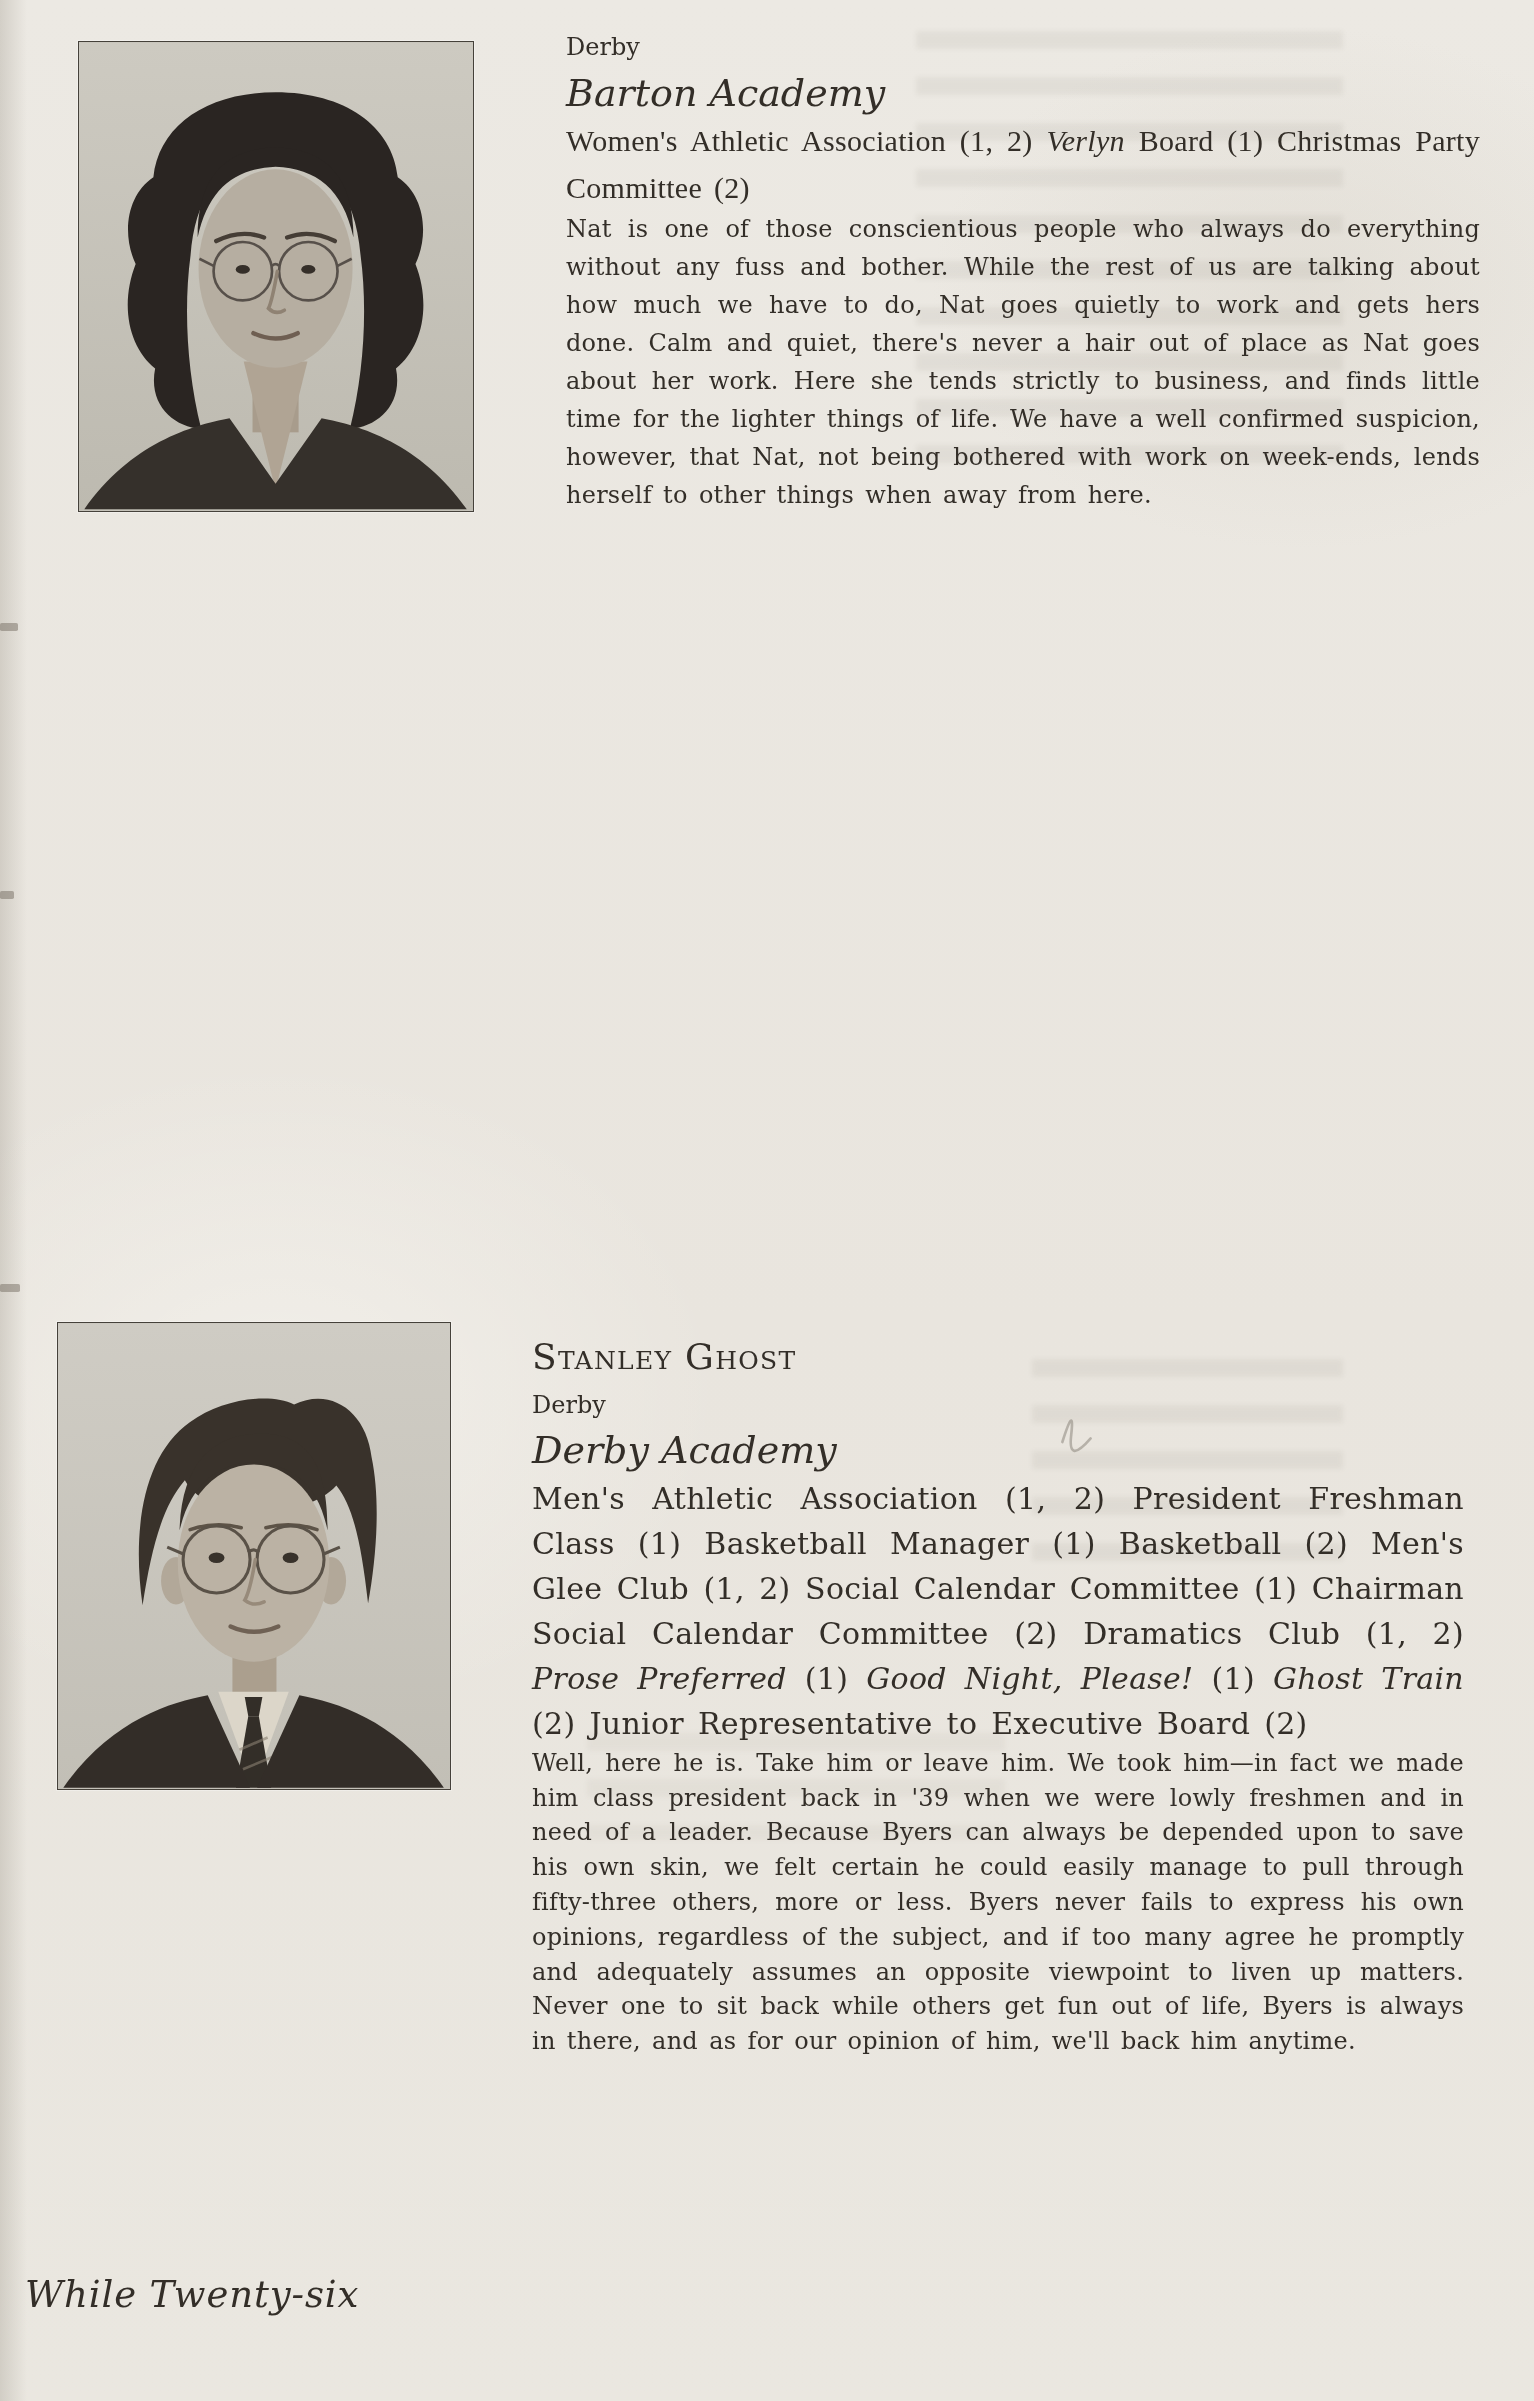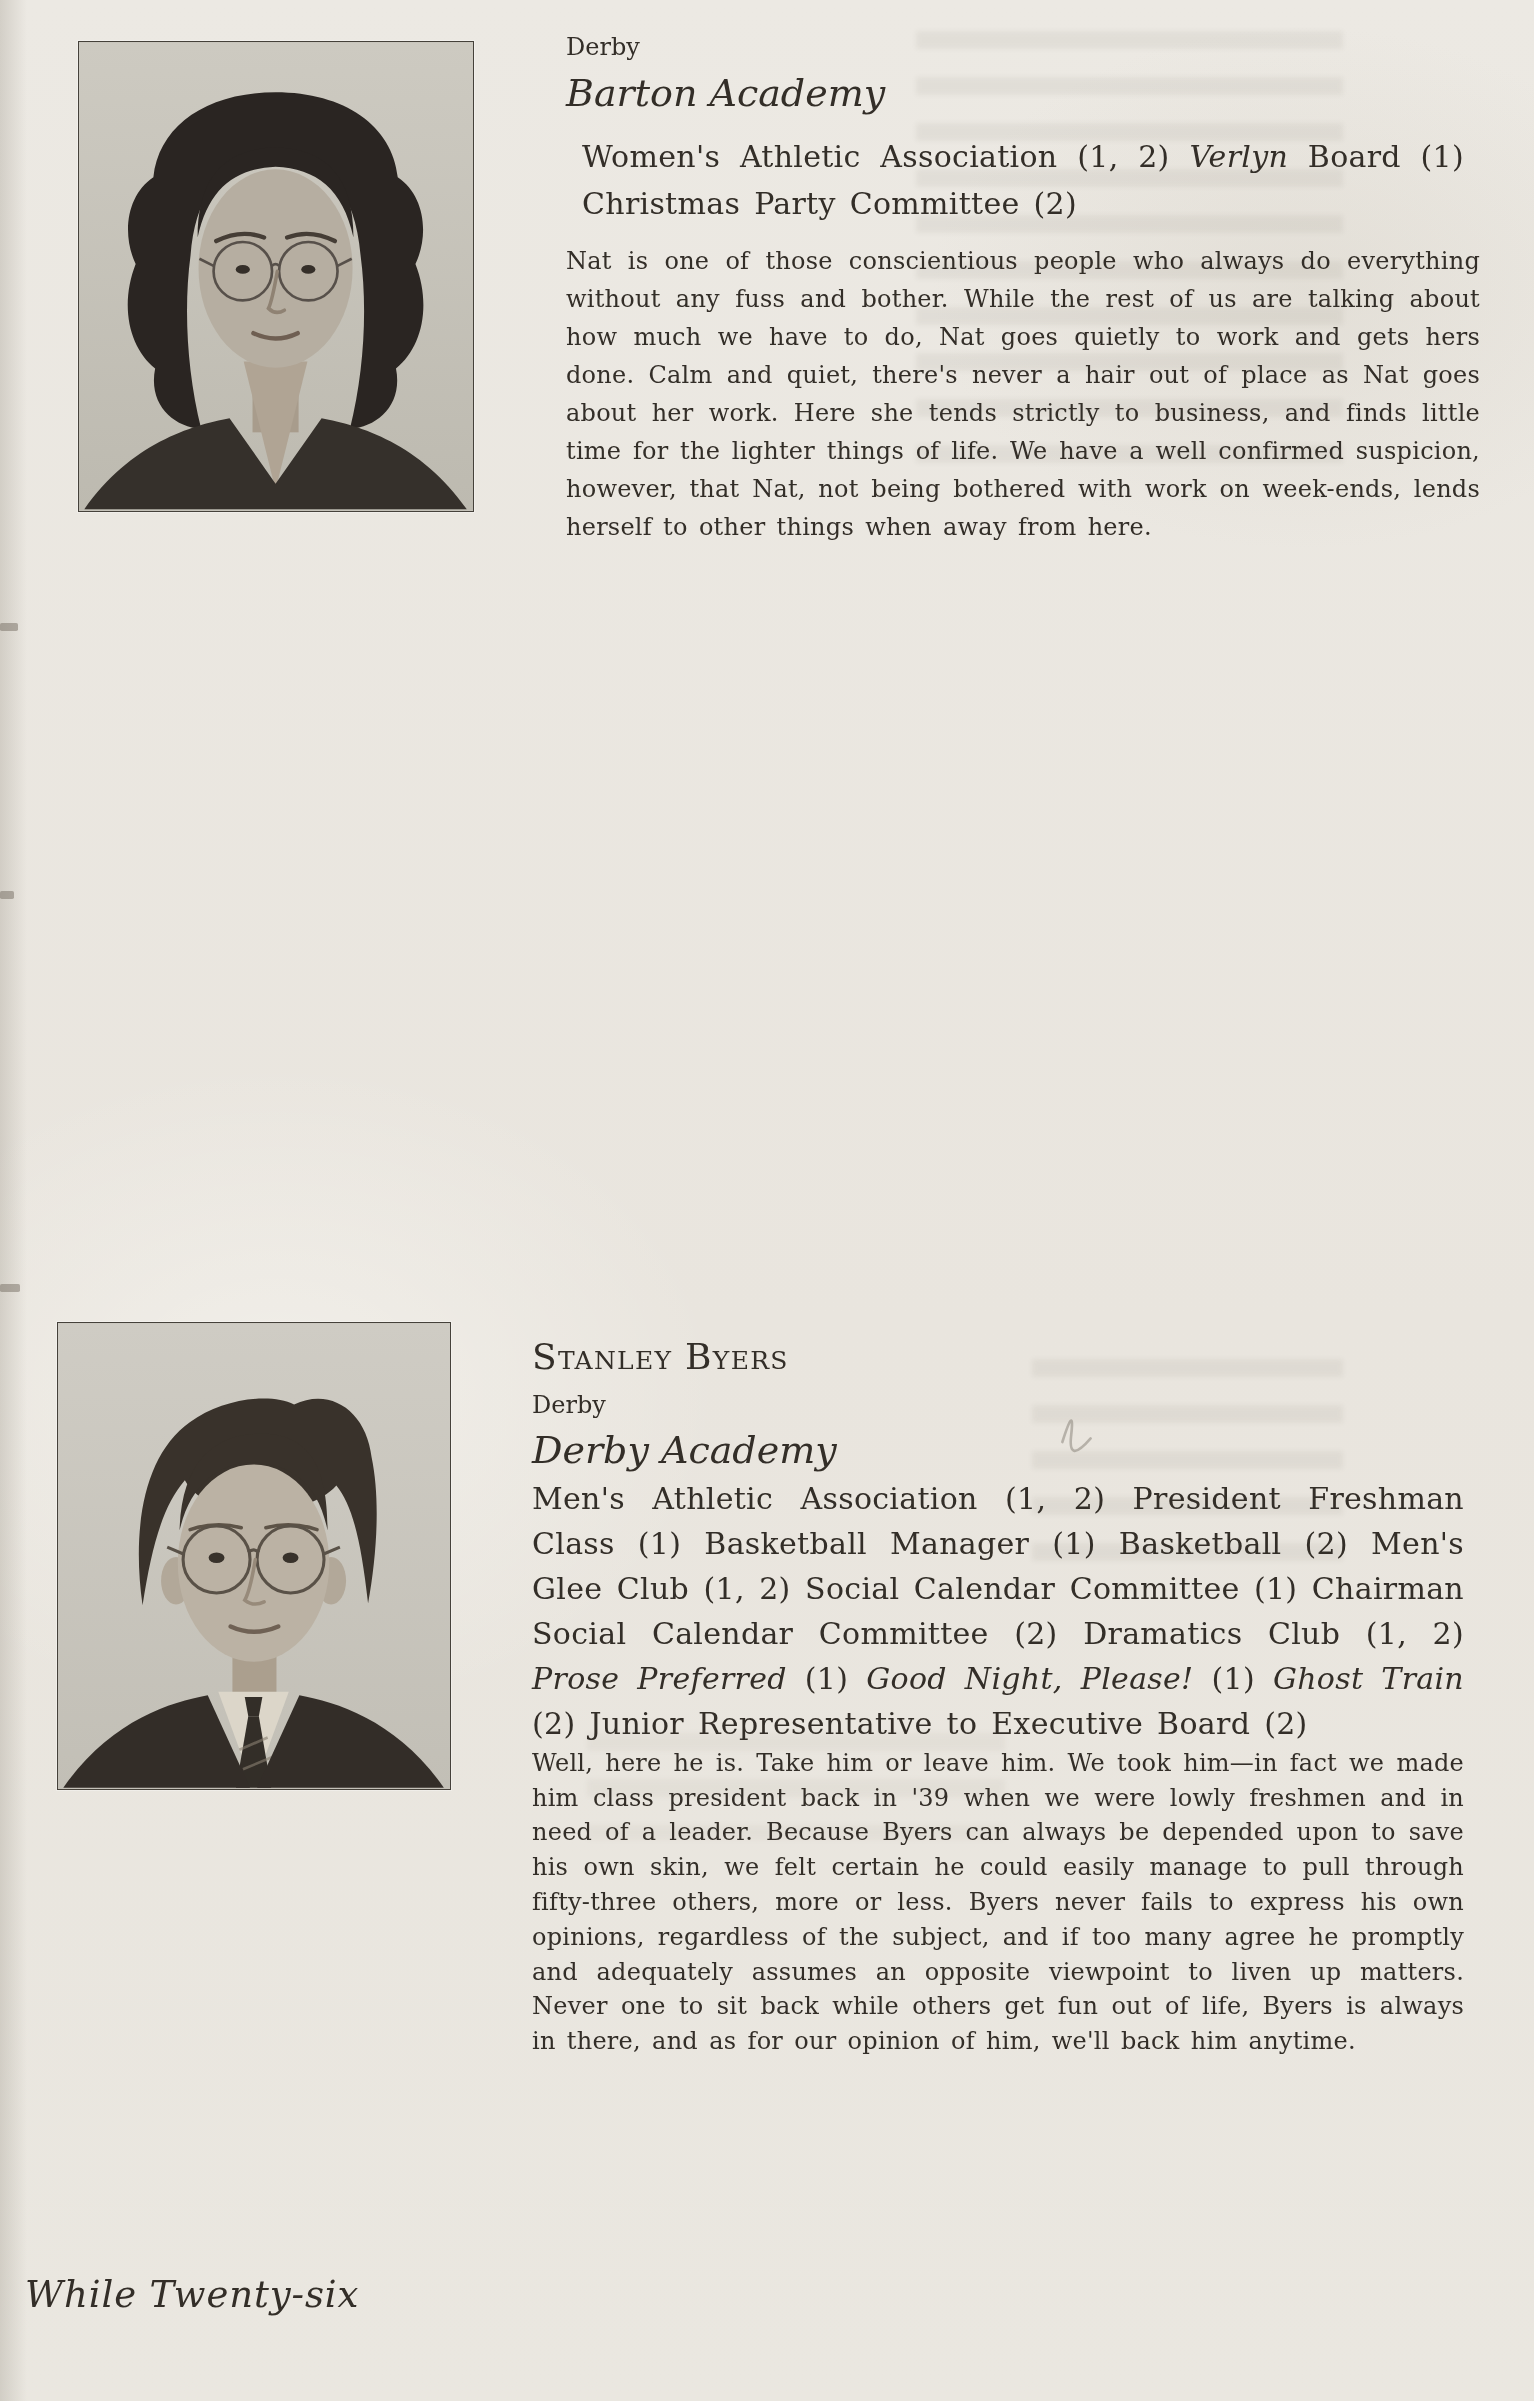--- a/index.html
+++ b/index.html
@@ -99,21 +99,21 @@
 
     <path d="M197 328 Q222 340 247 328" fill="none" stroke="#6f5f52" stroke-width="5" stroke-linecap="round"></path>
 
     <path d="M6 527 C58 452 128 432 170 424 L222 498 L274 424 C316 432 386 452 438 527 Z" fill="#35302b"></path>
   </svg>
 </figure>
 
 <section class="entry-text" id="entry1-text">
   <div class="student-town">Derby</div>
   <div class="student-school">Barton Academy</div>
-  <p class="activities" style="margin:16px;"><span>Women's Athletic Association (1, 2) </span><span class="it">Verlyn</span><span> Board (1) Christmas Party Committee (2)</span></p>
+  <p class="activities" style="margin:0;font-family:Liberation Serif, serif;"><span>Women's Athletic Association (1, 2) </span><span class="it">Verlyn</span><span> Board (1) Christmas Party Committee (2)</span></p>
   <p class="bio" style="margin:0;">Nat is one of those conscientious people who always do everything without any fuss and bother. While the rest of us are talking about how much we have to do, Nat goes quietly to work and gets hers done. Calm and quiet, there's never a hair out of place as Nat goes about her work. Here she tends strictly to business, and finds little time for the lighter things of life. We have a well confirmed suspicion, however, that Nat, not being bothered with work on week-ends, lends herself to other things when away from here.</p>
 </section>
 
 <figure class="photo" id="photo2" style="margin:0;">
   <svg width="392" height="466" viewBox="0 0 445 528">
     <defs>
       <linearGradient id="pbg2" x1="0" y1="0" x2="0" y2="1">
         <stop offset="0" stop-color="#cfccc4"></stop>
           <stop offset="1" stop-color="#c2bfb6"></stop>
       </linearGradient>
@@ -154,21 +154,21 @@
     <path d="M212 424 L232 424 L228 446 L216 446 Z" fill="#332e28"></path>
     <path d="M216 446 L228 446 L242 527 L202 527 Z" fill="#332e28"></path>
     <path d="M206 484 L238 470 M210 506 L244 492" stroke="#8a8172" stroke-width="3" opacity=".6"></path>
 
     <path d="M6 527 C58 452 126 430 170 422 L218 527 Z" fill="#332d28"></path>
     <path d="M438 527 C386 452 318 430 274 422 L226 527 Z" fill="#332d28"></path>
   </svg>
 </figure>
 
 <section class="entry-text" id="entry2-text">
-  <div class="student-name">Stanley Byers</div>
+  <div class="student-name">Stanley Ghost</div>
   <div class="student-town">Derby</div>
   <div class="student-school">Derby Academy</div>
   <p class="activities" style="margin:0;"><span>Men's Athletic Association (1, 2) President Freshman Class (1) Basketball Manager (1) Basketball (2) Men's Glee Club (1, 2) Social Calendar Committee (1) Chairman Social Calendar Committee (2) Dramatics Club (1, 2) </span><span class="it">Prose Preferred</span><span> (1) </span><span class="it">Good Night, Please!</span><span> (1) </span><span class="it">Ghost Train</span><span> (2) Junior Representative to Executive Board (2)</span></p>
   <p class="bio" style="margin:0;">Well, here he is. Take him or leave him. We took him—in fact we made him class president back in '39 when we were lowly freshmen and in need of a leader. Because Byers can always be depended upon to save his own skin, we felt certain he could easily manage to pull through fifty-three others, more or less. Byers never fails to express his own opinions, regardless of the subject, and if too many agree he promptly and adequately assumes an opposite viewpoint to liven up matters. Never one to sit back while others get fun out of life, Byers is always in there, and as for our opinion of him, we'll back him anytime.</p>
 </section>
 
 <div class="page-footer">While Twenty-six</div>
 
 
 </body></html>

